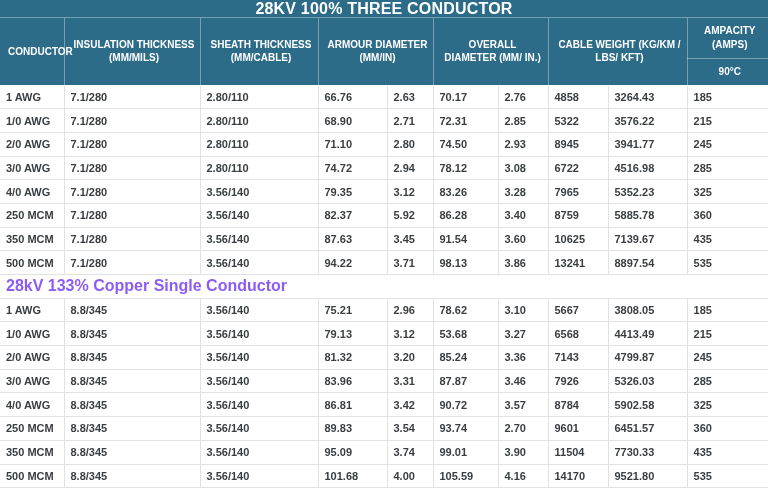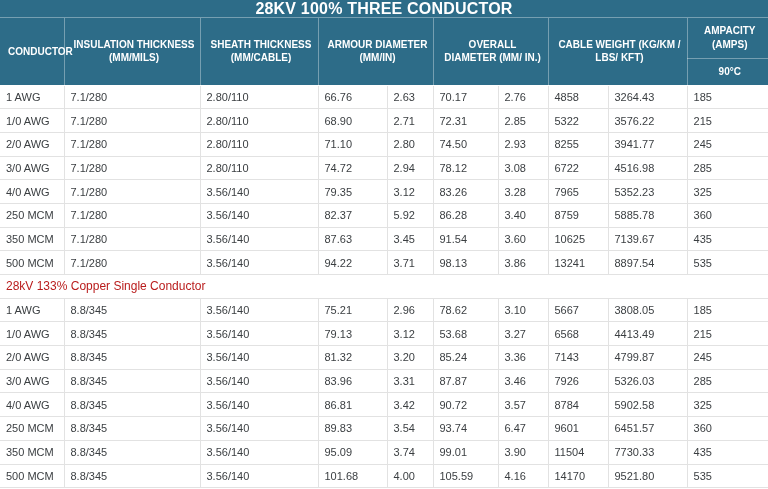--- a/index.html
+++ b/index.html
@@ -45,26 +45,26 @@
     font-size: 11px;
     color: #3a3e41;
     text-align: left;
     vertical-align: middle;
     padding: 0 4px 0 6px;
     border: 1px solid #e2e2e2;
     background: #ffffff;
     white-space: nowrap;
     overflow: hidden;
   }
-  tbody tr { height: 23.7px; }
+  tbody tr { height: 23.7px; font-weight: bold; }
   tbody td:first-child { border-left: none; }
   tbody td:last-child  { border-right: none; }
   tbody tr.section-row td {
-    font-size: 12px;
-    color: #b91c1c;
+    font-size: 16px;
+    color: #8b5cf6;
     border-left: none;
     border-right: none;
   }
 </style>
 </head>
 <body>
 
 <div class="title-bar">28KV 100% THREE CONDUCTOR</div>
 
 <table class="spec">
@@ -120,21 +120,21 @@
         <td>215</td>
       </tr>
       <tr>
         <td>2/0 AWG</td>
         <td>7.1/280</td>
         <td>2.80/110</td>
         <td>71.10</td>
         <td>2.80</td>
         <td>74.50</td>
         <td>2.93</td>
-        <td>8255</td>
+        <td>8945</td>
         <td>3941.77</td>
         <td>245</td>
       </tr>
       <tr>
         <td>3/0 AWG</td>
         <td>7.1/280</td>
         <td>2.80/110</td>
         <td>74.72</td>
         <td>2.94</td>
         <td>78.12</td>
@@ -254,21 +254,21 @@
         <td>5902.58</td>
         <td>325</td>
       </tr>
       <tr>
         <td>250 MCM</td>
         <td>8.8/345</td>
         <td>3.56/140</td>
         <td>89.83</td>
         <td>3.54</td>
         <td>93.74</td>
-        <td>6.47</td>
+        <td>2.70</td>
         <td>9601</td>
         <td>6451.57</td>
         <td>360</td>
       </tr>
       <tr>
         <td>350 MCM</td>
         <td>8.8/345</td>
         <td>3.56/140</td>
         <td>95.09</td>
         <td>3.74</td>

